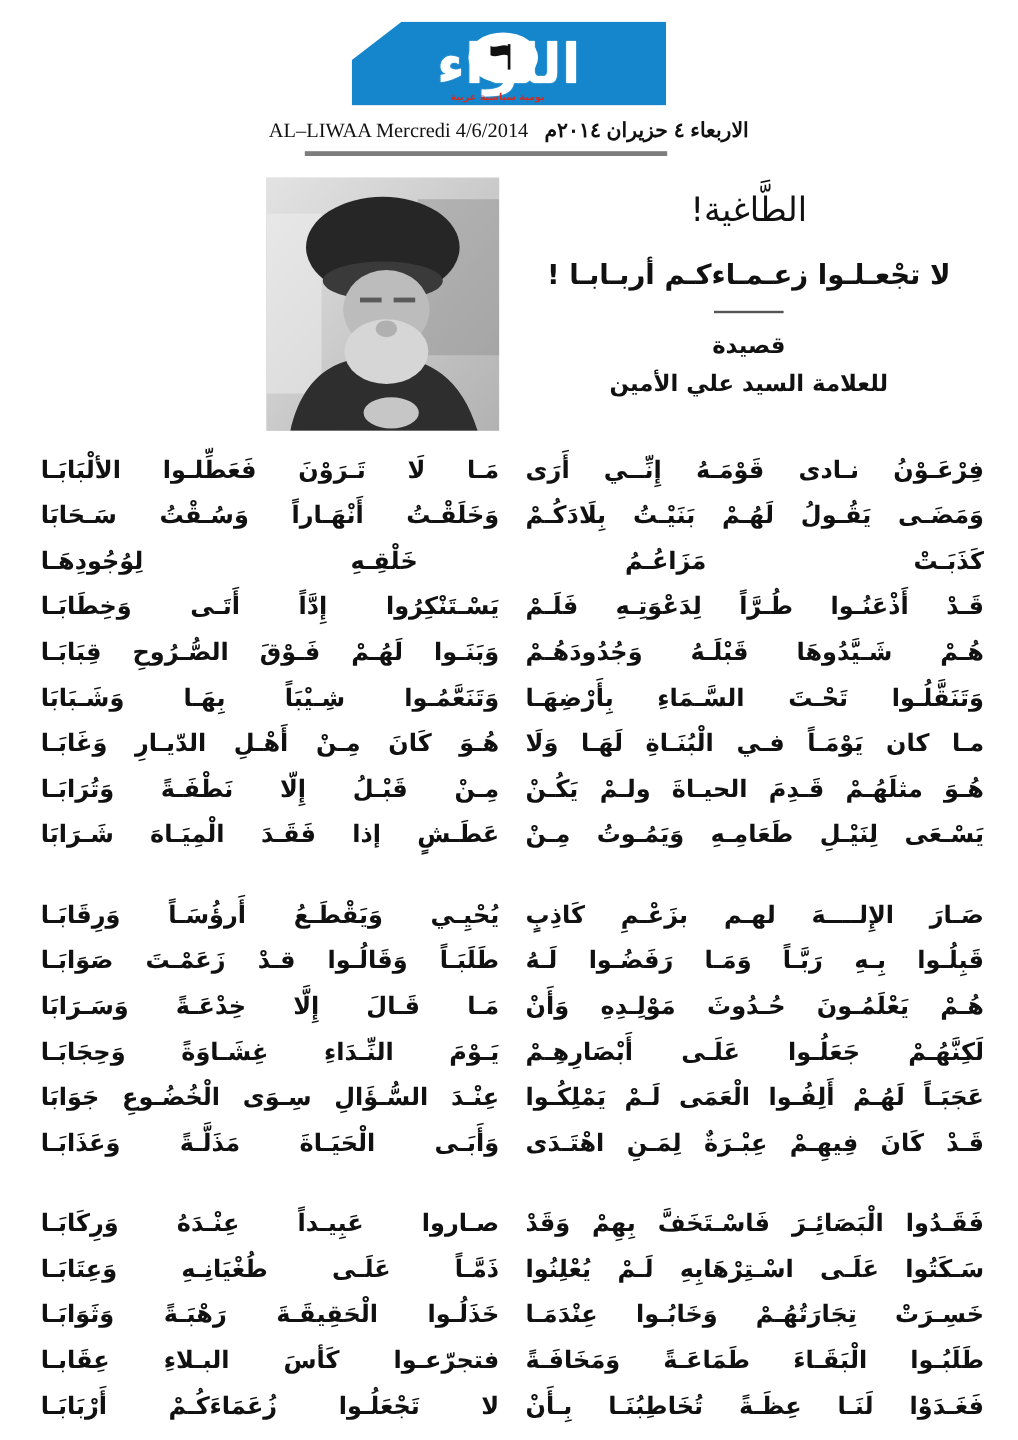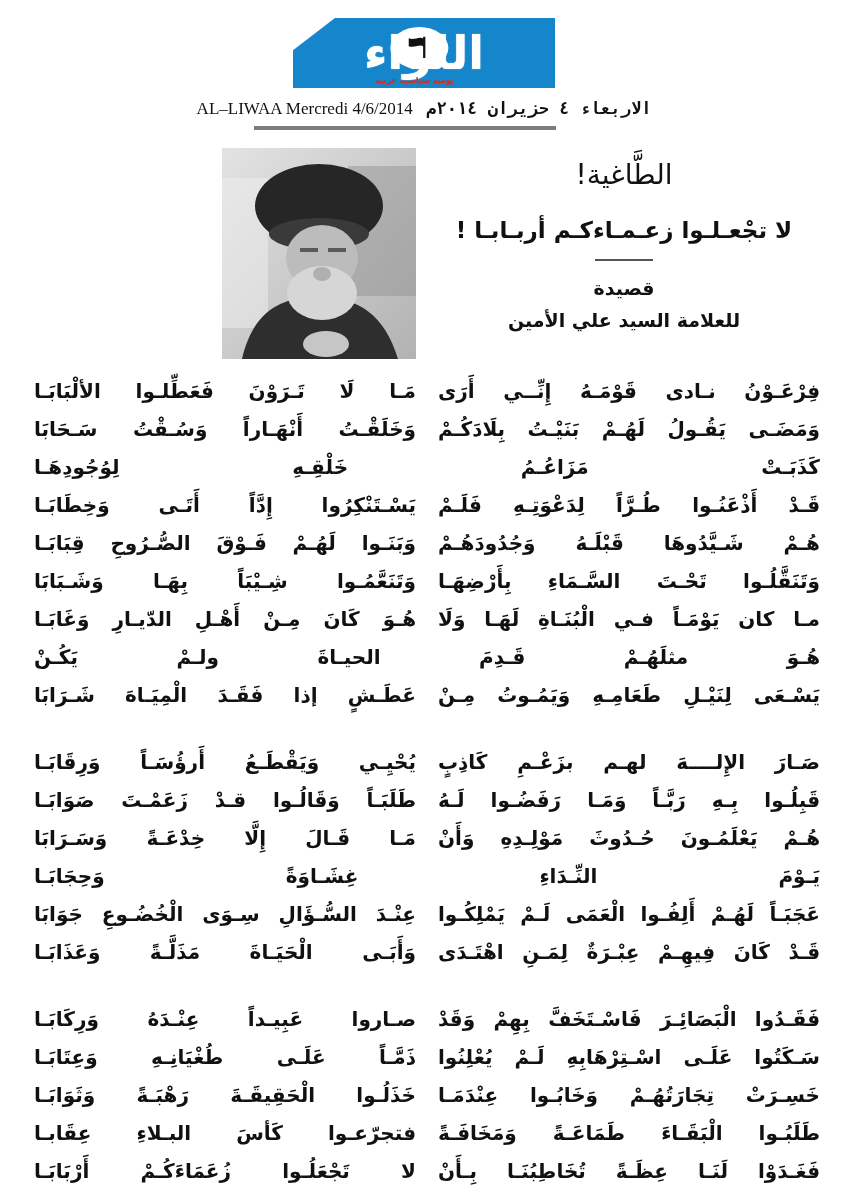--- a/index.html
+++ b/index.html
@@ -38,21 +38,21 @@
     position:absolute;bottom:3px;left:50%;transform:translateX(-62%);
     color:#d42b1e;font-size:8px;font-weight:bold;direction:rtl;
     white-space:nowrap;
   }
   
   .dateline{
     margin-top:10px;
     text-align:center;direction:rtl;
     font-size:17px;
   }
-  .dateline .ar{font-weight:bold;font-family:Liberation Mono, monospace;}
+  .dateline .ar{font-weight:bold;font-family:Liberation Sans, sans-serif;}
   .dateline .lat{font-family:"Liberation Serif",serif;direction:ltr;unicode-bidi:embed;margin-right:8px;}
   .top-rule{
     width:302px;height:4px;background:#7d7d7d;
     margin:7px auto 0;margin-left:254px;
   }
   
   .article-header{position:relative;height:214px;margin-top:16px;}
   .photo{
     position:absolute;left:222px;top:2px;width:194px;height:211px;
     background:#cfcfcf;
@@ -165,20 +165,21 @@
       <div class="verse-row">
           <div class="hemistich">وَتَنَقَّلُـوا تَحْـتَ السَّـمَاءِ بِأَرْضِهَـا</div>
           <div class="hemistich">وَتَنَعَّمُـوا شِـيْبَاً بِهَـا وَشَـبَابَا</div>
         </div>
       <div class="verse-row">
           <div class="hemistich">مـا كان يَوْمَـاً فـي الْبُنَـاةِ لَهَـا وَلَا</div>
           <div class="hemistich">هُـوَ كَانَ مِـنْ أَهْـلِ الدّيـارِ وَغَابَـا</div>
         </div>
       <div class="verse-row">
           <div class="hemistich">هُـوَ مثلَهُـمْ قَـدِمَ الحيـاةَ ولـمْ يَكُـنْ</div>
+          <div class="hemistich">مِـنْ قَبْـلُ إِلّا نَطْفَـةً وَتُرَابَـا</div>
         </div>
       <div class="verse-row">
           <div class="hemistich">يَسْـعَى لِنَيْـلِ طَعَامِـهِ وَيَمُـوتُ مِـنْ</div>
           <div class="hemistich">عَطَـشٍ إذا فَقَـدَ الْمِيَـاهَ شَـرَابَا</div>
         </div>
     </div>
 
     <div class="stanza">
       <div class="verse-row">
           <div class="hemistich">صَـارَ الإِلــــهَ لهـم بزَعْـمِ كَاذِبٍ</div>
@@ -186,20 +187,21 @@
         </div>
       <div class="verse-row">
           <div class="hemistich">قَبِلُـوا بِـهِ رَبَّـاً وَمَـا رَفَضُـوا لَـهُ</div>
           <div class="hemistich">طَلَبَـاً وَقَالُـوا قـدْ زَعَمْـتَ صَوَابَـا</div>
         </div>
       <div class="verse-row">
           <div class="hemistich">هُـمْ يَعْلَمُـونَ حُـدُوثَ مَوْلِـدِهِ وَأَنْ</div>
           <div class="hemistich">مَـا قَـالَ إِلَّا خِدْعَـةً وَسَـرَابَا</div>
         </div>
       <div class="verse-row">
+          <div class="hemistich">لَكِنَّهُـمْ جَعَلُـوا عَلَـى أَبْصَارِهِـمْ</div>
           <div class="hemistich">يَـوْمَ النِّـدَاءِ غِشَـاوَةً وَحِجَابَـا</div>
         </div>
       <div class="verse-row">
           <div class="hemistich">عَجَبَـاً لَهُـمْ أَلِفُـوا الْعَمَى لَـمْ يَمْلِكُـوا</div>
           <div class="hemistich">عِنْـدَ السُّـؤَالِ سِـوَى الْخُضُـوعِ جَوَابَا</div>
         </div>
       <div class="verse-row">
           <div class="hemistich">قَـدْ كَانَ فِيهِـمْ عِبْـرَةٌ لِمَـنِ اهْتَـدَى</div>
           <div class="hemistich">وَأَبَـى الْحَيَـاةَ مَذَلَّـةً وَعَذَابَـا</div>
         </div>

